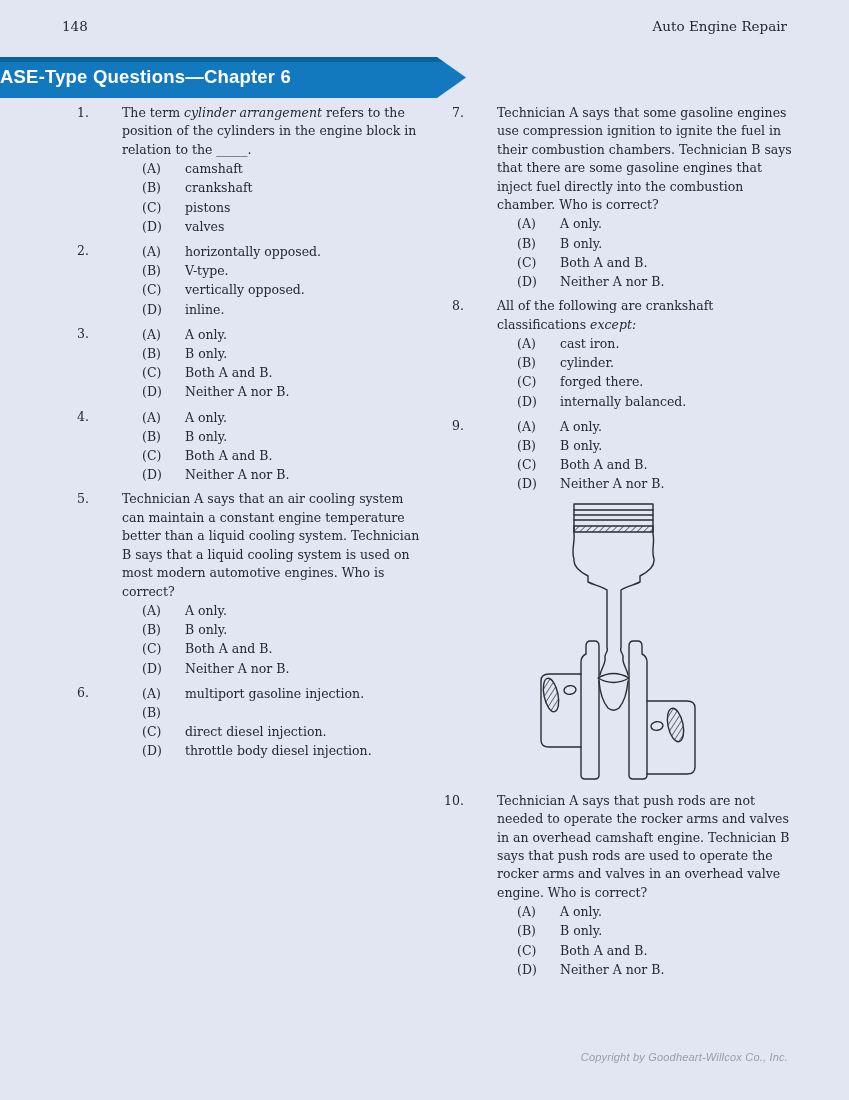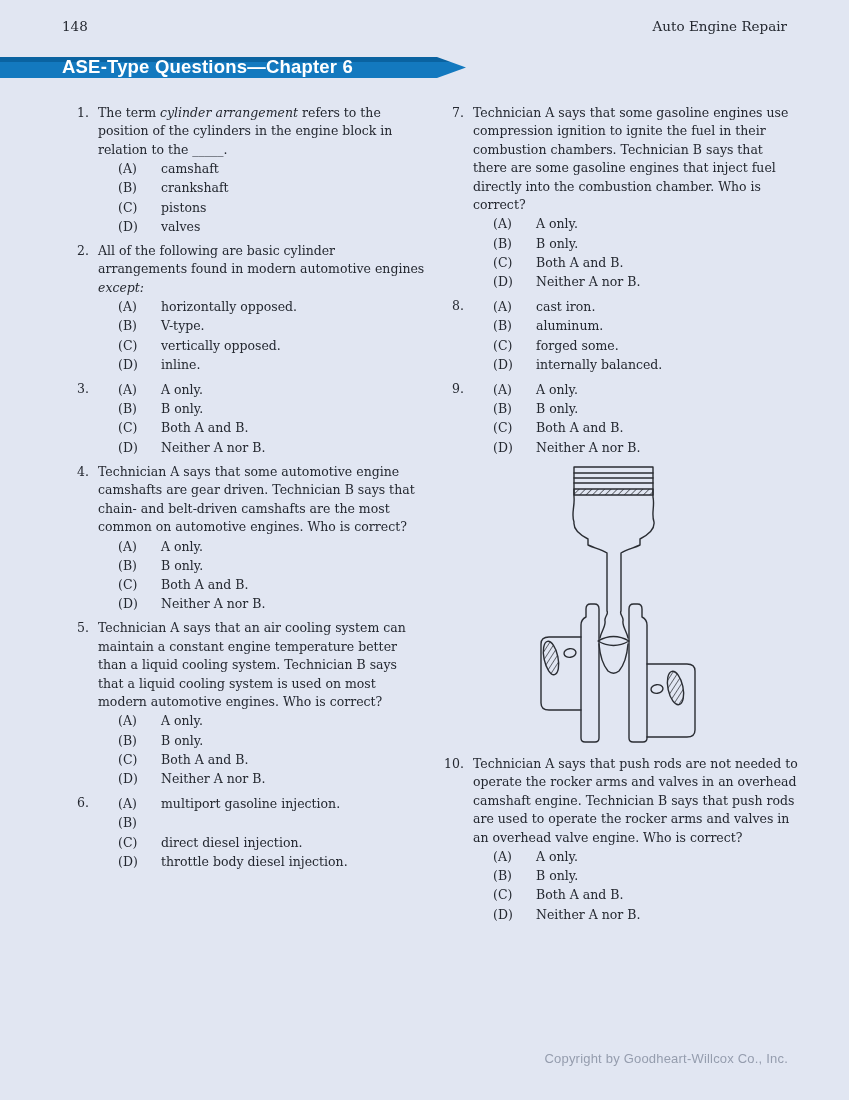--- a/index.html
+++ b/index.html
@@ -10,52 +10,52 @@
     font-family:"DejaVu Serif", serif;
     color:#242830;
     overflow:hidden;
   }
   .running-header {
     position:absolute; top:18px; left:62px; right:62px;
     display:flex; justify-content:space-between;
     font-size:13.5px; line-height:16px;
   }
   .banner {
-    position:absolute; top:57px; left:0; width:466px; height:21px;
+    position:absolute; top:57px; left:0; width:466px; height:41px;
     background:linear-gradient(to bottom, #0a63a1 0px, #0a63a1 5px, #1379bf 5px);
     clip-path:polygon(0 0, 437px 0, 466px 50%, 437px 100%, 0 100%);
-    display:flex; align-items:center; padding-left:62px;
+    display:flex; align-items:center; 
   }
   .banner-title {
     color:#ffffff;
     font-family:"Liberation Sans", sans-serif;
     font-weight:bold; font-size:18.5px; letter-spacing:0.2px;
     padding-bottom:2px;
   }
   .content {
     position:absolute; top:104px; left:62px; width:738px;
     display:flex; gap:12px;
   }
   .col { width:363px; }
   .question { display:flex; margin-bottom:6px; }
   .qnum {
     width:27px; flex:none; text-align:right; margin-right:9px;
     font-size:12.5px; line-height:18.4px;
   }
-  .qbody { flex:1; }
+  .qbody { flex:1;margin-left:24px; }
   .qtext { font-size:12.5px; line-height:18.4px; }
   .choice { display:flex; padding-left:20px; font-size:12.5px; line-height:19.2px; }
   .choice .letter { width:43px; flex:none; }
   .it { font-style:italic; }
   .figure { display:flex; justify-content:center; margin:8px 0; }
   .figure svg { display:block; }
   .copyright {
     position:absolute; top:1051px; right:61px;
     font-family:"Liberation Sans", sans-serif;
-    font-size:13px; color:#959dae; letter-spacing:0.2px;
+    font-size:11px; color:#959dae; letter-spacing:0.2px;font-style:italic;
   }
 </style>
 </head>
 <body>
 
 <div class="running-header">
   <span>148</span>
   <span>Auto Engine Repair</span>
 </div>
 
@@ -85,21 +85,20 @@
             <div class="choice">
               <span class="letter">(D)</span>
               <span>valves</span>
             </div>
           </div>
         </div>
       </div>
       <div class="question">
         <div class="qnum">2.</div>
         <div class="qbody">
-          <div class="qtext"><span>All of the following are basic cylinder arrangements found in modern automotive engines </span><span class="it">except:</span></div>
           <div>
             <div class="choice">
               <span class="letter">(A)</span>
               <span>horizontally opposed.</span>
             </div>
             <div class="choice">
               <span class="letter">(B)</span>
               <span>V-type.</span>
             </div>
             <div class="choice">
@@ -132,21 +131,20 @@
             <div class="choice">
               <span class="letter">(D)</span>
               <span>Neither A nor B.</span>
             </div>
           </div>
         </div>
       </div>
       <div class="question">
         <div class="qnum">4.</div>
         <div class="qbody">
-          <div class="qtext"><span>Technician A says that some automotive engine camshafts are gear driven. Technician B says that chain- and belt-driven camshafts are the most common on automotive engines. Who is correct?</span></div>
           <div>
             <div class="choice">
               <span class="letter">(A)</span>
               <span>A only.</span>
             </div>
             <div class="choice">
               <span class="letter">(B)</span>
               <span>B only.</span>
             </div>
             <div class="choice">
@@ -228,32 +226,33 @@
             <div class="choice">
               <span class="letter">(D)</span>
               <span>Neither A nor B.</span>
             </div>
           </div>
         </div>
       </div>
       <div class="question">
         <div class="qnum">8.</div>
         <div class="qbody">
+          <div class="qtext"><span>All of the following are crankshaft classifications </span><span class="it">except:</span></div>
           <div>
             <div class="choice">
               <span class="letter">(A)</span>
               <span>cast iron.</span>
             </div>
             <div class="choice">
               <span class="letter">(B)</span>
-              <span>aluminum.</span>
-            </div>
-            <div class="choice">
-              <span class="letter">(C)</span>
-              <span>forged some.</span>
+              <span>cylinder.</span>
+            </div>
+            <div class="choice">
+              <span class="letter">(C)</span>
+              <span>forged there.</span>
             </div>
             <div class="choice">
               <span class="letter">(D)</span>
               <span>internally balanced.</span>
             </div>
           </div>
         </div>
       </div>
       <div class="question">
         <div class="qnum">9.</div>

